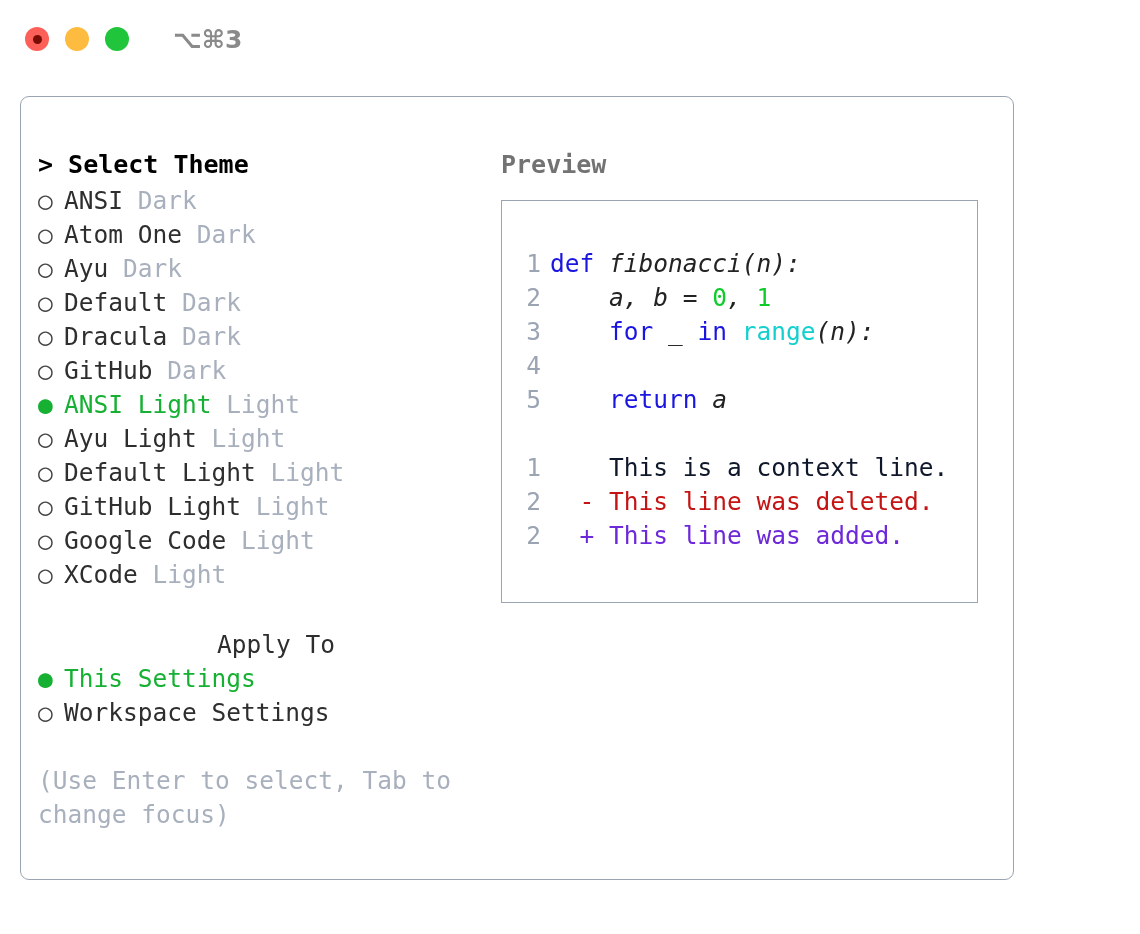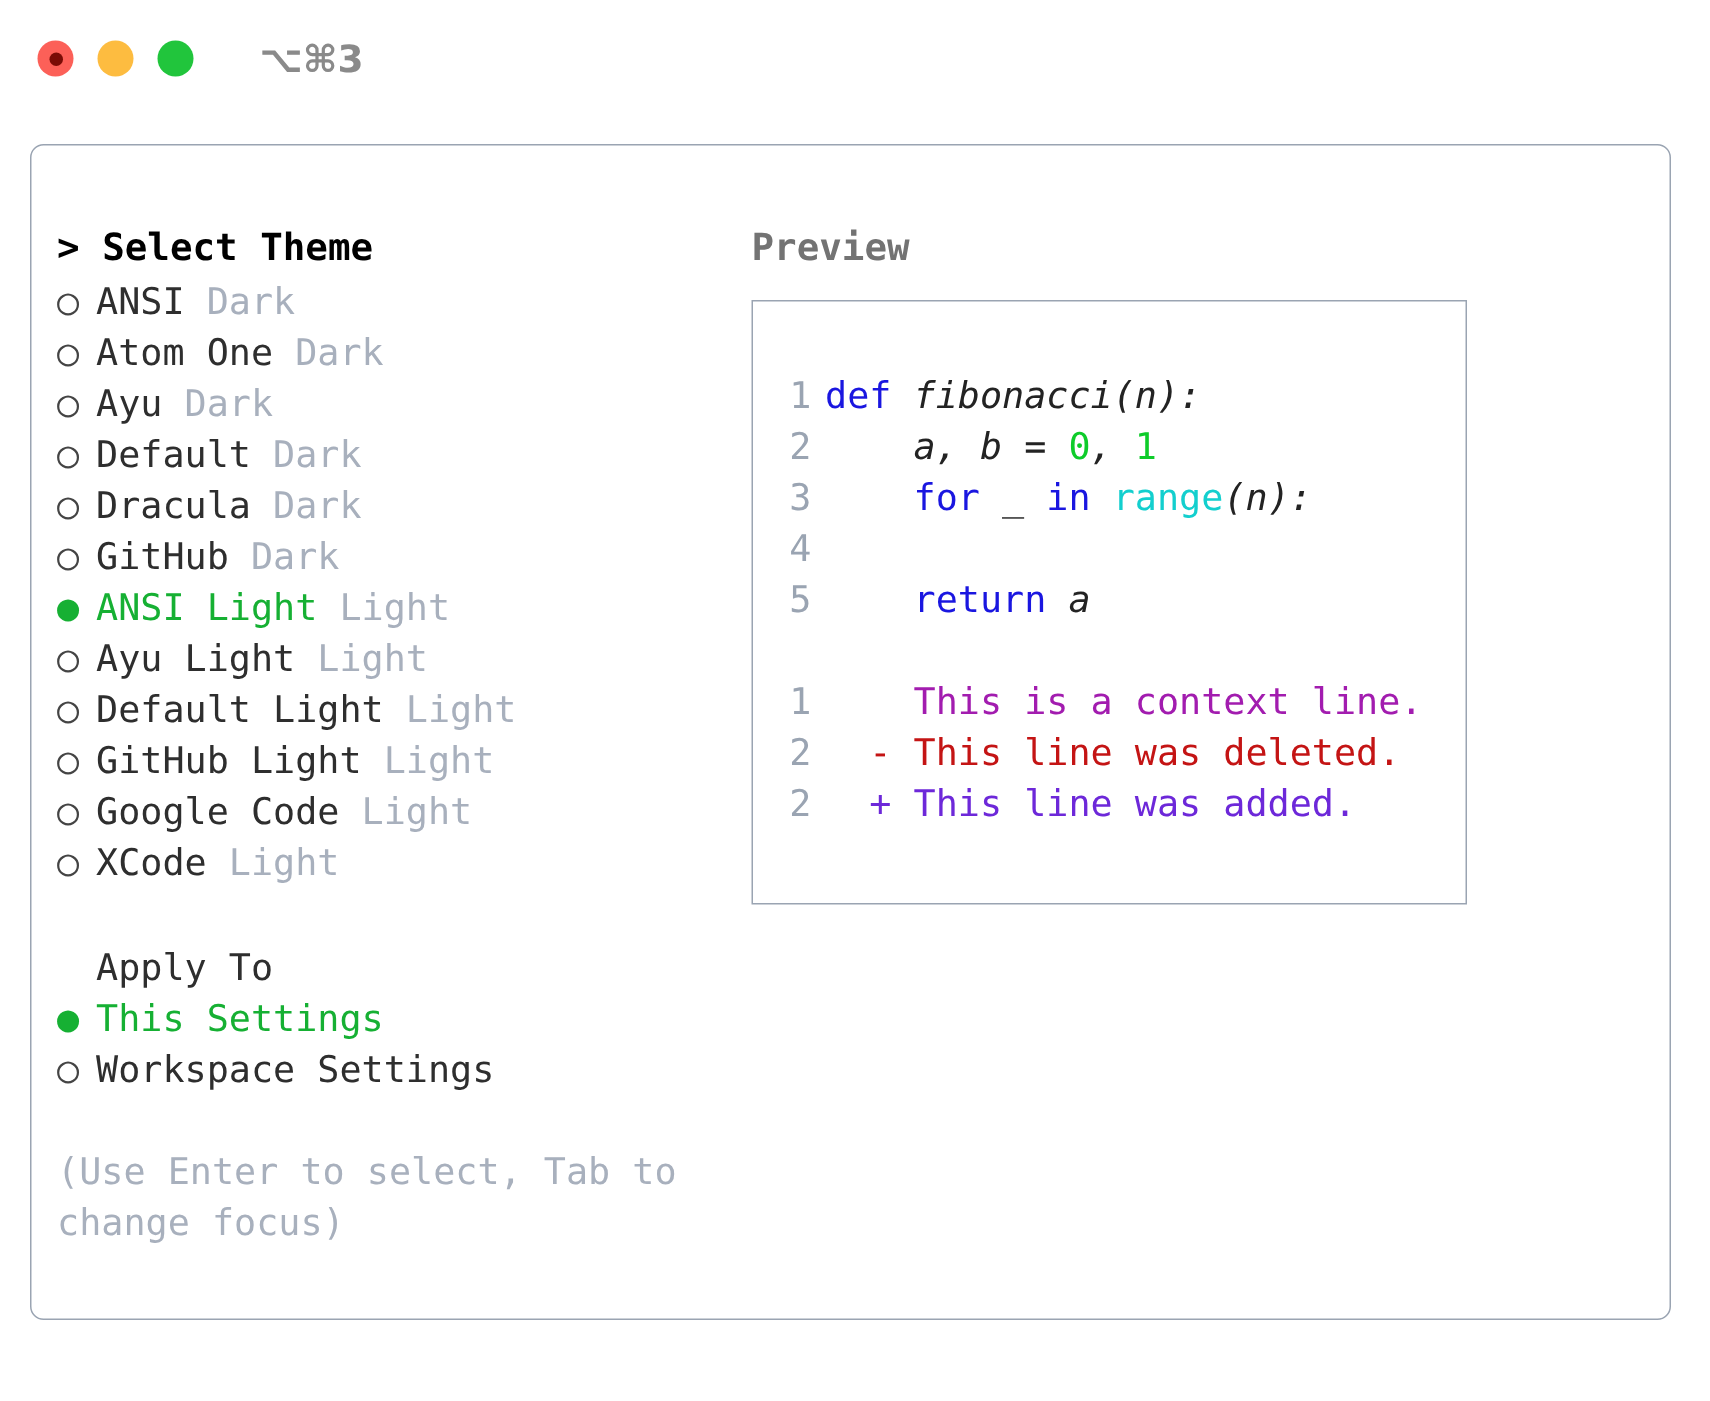--- a/index.html
+++ b/index.html
@@ -65,21 +65,21 @@
     color: #8a8a8a;
     letter-spacing: 0px;
     white-space: pre;
   }
 
   
   #main-panel {
     position: absolute;
     left: 20px;
     top: 96px;
-    width: 1094px;
+    width: 994px;
     height: 784px;
     border: 1.6px solid #9aa4b2;
     border-radius: 9px;
     box-sizing: border-box;
     background: #ffffff;
   }
 
   
   #theme-column {
     position: absolute;
@@ -124,20 +124,21 @@
   .theme-name { color: #2e2e2e; }
   .theme-name.selected { color: #16b033; }
   .theme-kind { color: #a8b0bd; }
   .gap { color: transparent; }
 
   #apply-block { margin-top: 36px; }
   #apply-to-label {
     color: #2e2e2e;
     padding-left: 26px;
     height: 34px;
+    text-align: center;
   }
 
   #hint-block {
     margin-top: 34px;
     color: #a8b0bd;
     font-size: 24.5px;
     line-height: 34px;
   }
   .hint-line { white-space: pre; }
 
@@ -188,21 +189,21 @@
     margin-right: 9px;
   }
   .code-body { white-space: pre; }
 
   .tok-kw   { color: #1a16e0; }
   .tok-num  { color: #0ecc2a; }
   .tok-fn   { color: #13cfce; }
   .tok-plain{ color: #232323; font-style: italic; }
 
   .diff-gap { height: 34px; }
-  .diff-ctx { color: #a21caf; }
+  .diff-ctx { color: #0f172a; }
   .diff-del { color: #c41414; }
   .diff-add { color: #6d28d9; }
 </style>
 </head>
 <body>
 
 <div id="app-window">
 
   <div id="titlebar">
     <div class="traffic-light" id="tl-close">

